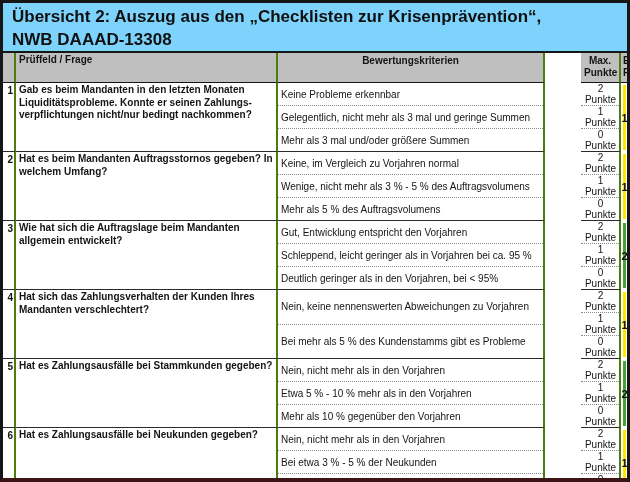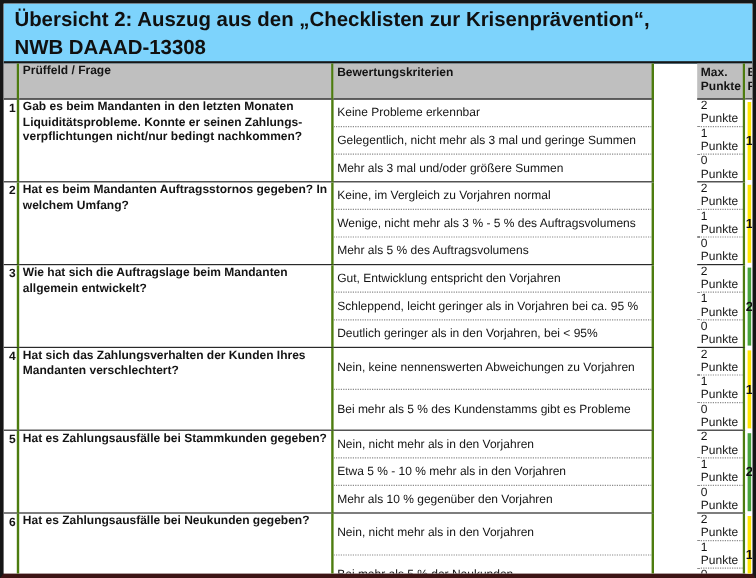--- a/index.html
+++ b/index.html
@@ -42,21 +42,21 @@
   .cell.score  { flex:1; border-right:none; background:#ffffff; display:flex; flex-direction:column; padding:2px 1px 2px 2px; }
   .tbody { display:flex; flex-direction:column; }
   .row { min-height:39px; }
   .row.tall { min-height:50px; }
   .row .cell { border-bottom:1px solid #2a2a2a; }
   .row .cell.score { border-bottom:none; }
   .cell.q {
     font-weight:bold; font-size:10px; line-height:12.5px;
     padding:1px 3px;
   }
-  .cell.crit, .cell.pts { display:flex; flex-direction:column; }
+  .cell.crit, .cell.pts { display:flex; flex-direction:column;text-align:center; }
   .line {
     flex:1; display:flex; align-items:center;
     font-size:10px; line-height:11px;
     padding:0 2px 0 3px;
   }
   .cell.crit .line:not(:last-child),
   .cell.pts  .line:not(:last-child) { border-bottom:1px dotted #8a8a8a; }
   .score-box {
     flex:1; display:flex; align-items:center; justify-content:center;
     font-size:11px; font-weight:bold; color:#101010;
@@ -162,20 +162,21 @@
         </div>
         <div class="cell score">
           <div class="score-box" style="background: rgb(70, 163, 60);">2</div>
         </div>
       </div>
       <div class="row">
         <div class="cell num">6</div>
         <div class="cell q">Hat es Zahlungsausfälle bei Neukunden gegeben?</div>
         <div class="cell crit">
           <div class="line">Nein, nicht mehr als in den Vorjahren</div>
+          <div class="line">Bei etwa 3 % - 5 % der Neukunden</div>
           <div class="line">Bei mehr als 5 % der Neukunden</div>
         </div>
         <div class="cell pts">
           <div class="line">2 Punkte</div>
           <div class="line">1 Punkte</div>
           <div class="line">0 Punkte</div>
         </div>
         <div class="cell score">
           <div class="score-box" style="background: rgb(255, 229, 0);">1</div>
         </div>

